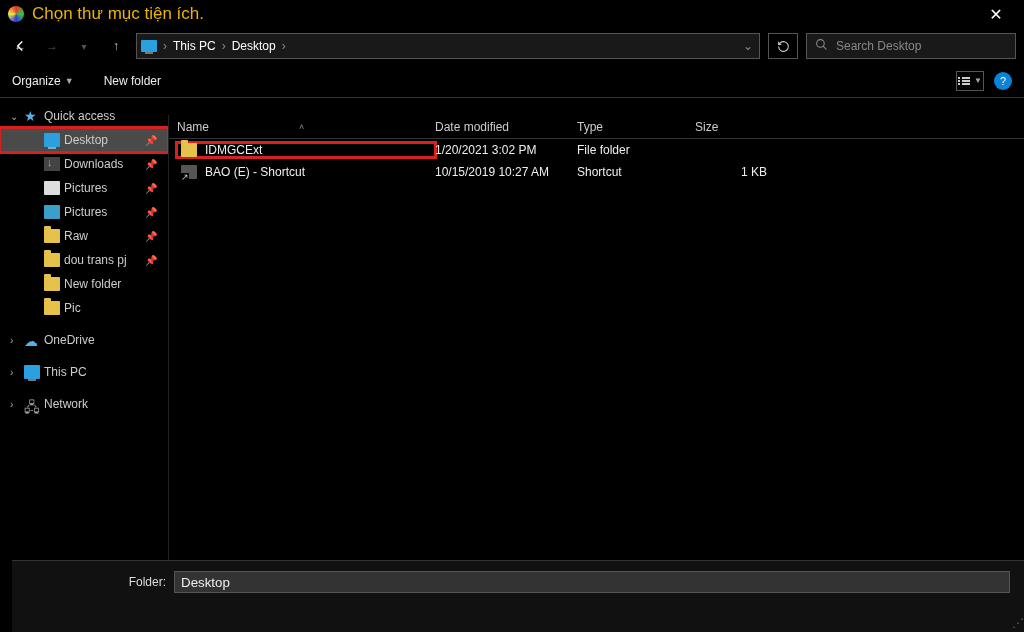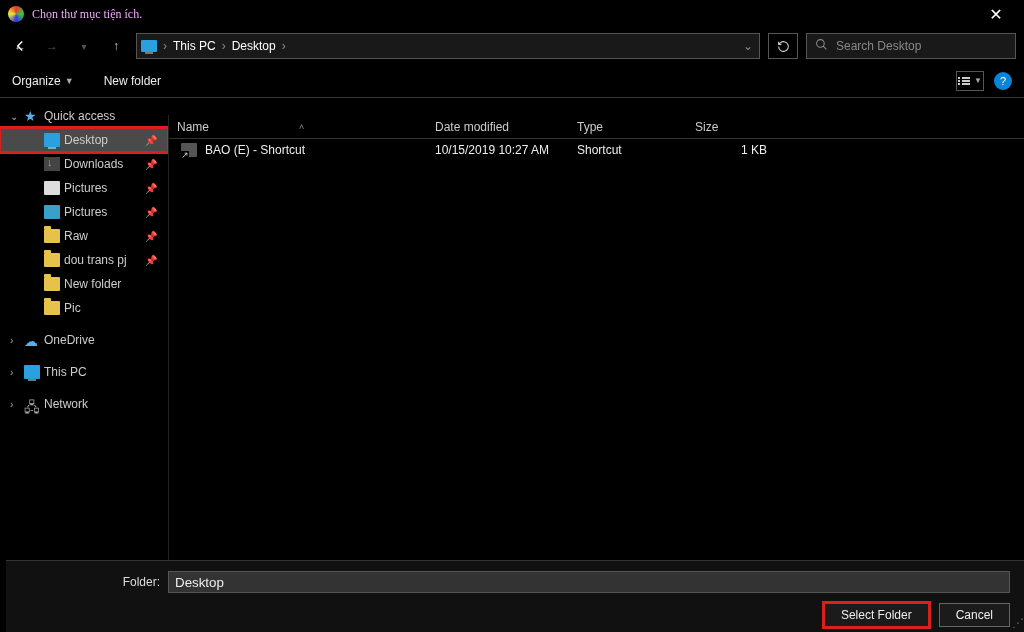--- a/index.html
+++ b/index.html
@@ -1,19 +1,19 @@
 <!DOCTYPE html>
 <html><head>
 <meta charset="utf-8">
 <style>
   * { box-sizing: border-box; margin: 0; padding: 0; font-family: "Segoe UI", Tahoma, sans-serif; }
   body { background: #000; color: #ccc; width: 1024px; height: 632px; overflow: hidden; font-size: 12px; position: relative; }
   .titlebar { height: 28px; display: flex; align-items: center; padding: 0 8px; }
   .titlebar .app-icon { width: 16px; height: 16px; margin-right: 8px; border-radius: 50%; background: conic-gradient(#e33,#3c3,#33e,#ee3,#e33); }
-  .titlebar .title { flex: 1; color: #f0abfc; font-size: 12px; font-family: Liberation Serif, serif; }
+  .titlebar .title { flex: 1; color: #eab308; font-size: 17px; }
   .titlebar .close { width: 40px; text-align: center; color: #fff; font-size: 16px; cursor: pointer; }
   .navbar { height: 36px; display: flex; align-items: center; padding: 0 8px; gap: 8px; }
   .nav-btn { width: 24px; height: 24px; display: flex; align-items: center; justify-content: center; color: #ccc; cursor: pointer; }
   .nav-btn.disabled { color: #555; }
   .addr { flex: 1; height: 26px; background: #191919; border: 1px solid #555; display: flex; align-items: center; padding: 0 4px; gap: 6px; position: relative; }
   .addr .pc-icon { width: 16px; height: 12px; background: #2aa0e0; border-radius: 1px; position: relative; }
   .addr .pc-icon::after { content:""; position:absolute; bottom:-2px; left:4px; width:8px; height:2px; background:#777; }
   .crumb-sep { color: #888; }
   .crumb { color: #fff; cursor: pointer; }
   .addr .dropdown { position: absolute; right: 6px; color: #888; }
@@ -57,21 +57,21 @@
   .content { flex:1; border-left: 1px solid #222; margin-top: 17px; }
   .cols { display:flex; height:24px; align-items:center; border-bottom:1px solid #333; color:#ccc; padding-left:8px; }
   .col-name { width: 258px; display:flex; align-items:center; gap:6px;}
   .col-date { width: 142px; }
   .col-type { width: 118px; }
   .col-size { width: 80px; }
   .sort-arrow { font-size: 9px; color:#888; margin-left:84px;}
   .row { display:flex; height:22px; align-items:center; padding-left:8px; color:#eee; cursor:pointer;}
   .row .col-name { display:flex; align-items:center; gap:8px;}
   .row .col-size { text-align:right; padding-right:8px;}
-  .footer { position:absolute; bottom:0; left:6px; right:0; height:72px; border-top:1px solid #333; padding: 8px 14px 0; background:#111;}
+  .footer { position:absolute; bottom:0; left:12px; right:0; height:72px; border-top:1px solid #333; padding: 8px 14px 0; background:#111;}
   .folder-line { display:flex; align-items:center; gap:8px; margin-top:2px;}
   .folder-line label { width: 140px; text-align:right; color:#ddd; }
   .folder-input { flex:1; height:22px; background:#333; border:1px solid #555; color:#eee; padding:0 6px; }
   .btns { display:flex; justify-content:flex-end; gap:10px; margin-top:10px;}
   .btn { height:24px; padding: 0 16px; background:#1b1b1b; border:1px solid #666; color:#eee; display:flex; align-items:center; cursor:pointer;}
   .hl-red { outline: 3px solid #d8201f; outline-offset:-1px; }
   .resize-grip { position:absolute; right:2px; bottom:2px; color:#666; font-size:12px; letter-spacing:-2px;}
 </style>
 </head>
 <body>
@@ -219,35 +219,40 @@
       <div class="col-name">
           <span>Name</span>
           <span class="sort-arrow">˄</span>
         </div>
       <div class="col-date">Date modified</div>
       <div class="col-type">Type</div>
       <div class="col-size">Size</div>
     </div>
     <div id="rows">
         <div class="row">
+          <div class="col-name hl-red" style="padding-left: 4px;">
+            <span class="ico folder"></span>
+            <span>IDMGCExt</span>
+          </div>
+          <div class="col-date">1/20/2021 3:02 PM</div>
+          <div class="col-type">File folder</div>
+          <div class="col-size"></div>
+        </div>
+        <div class="row">
           <div class="col-name" style="padding-left: 4px; gap: 8px;">
             <span class="ico shortcut"></span>
             <span>BAO (E) - Shortcut</span>
           </div>
           <div class="col-date">10/15/2019 10:27 AM</div>
           <div class="col-type">Shortcut</div>
           <div class="col-size">1 KB</div>
         </div>
       </div>
   </div>
 </div>
 
 <div class="footer">
   <div class="folder-line">
     <label>Folder:</label>
     <input class="folder-input" value="Desktop" style="">
   </div>
-  <div class="btns">
-    <div class="btn hl-red">Select Folder</div>
-    <div class="btn">Cancel</div>
-  </div>
   <div class="resize-grip">⋰</div>
 </div>
 
 </body></html>

